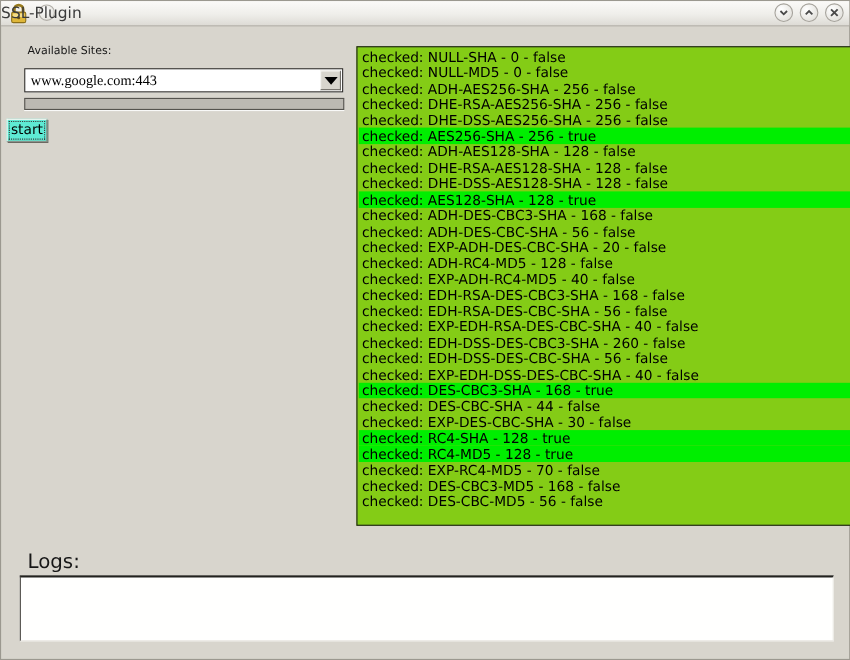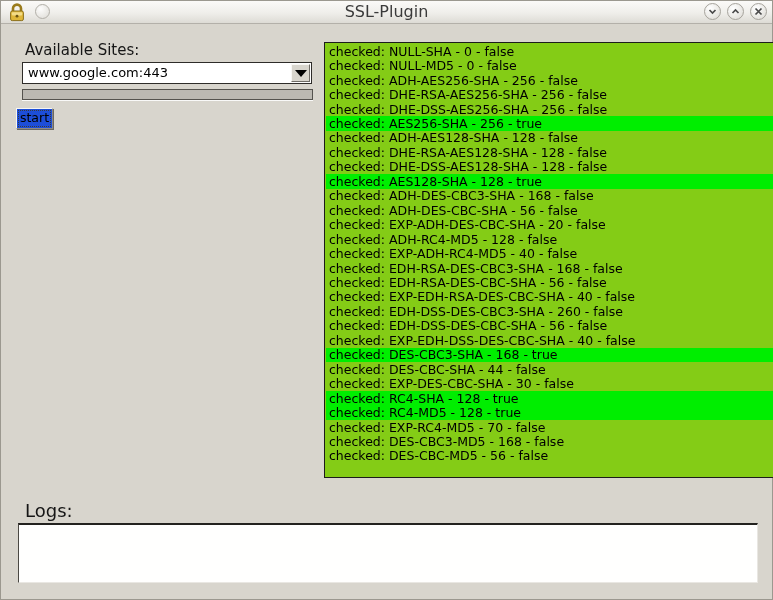--- a/index.html
+++ b/index.html
@@ -11,63 +11,63 @@
   .window{position:absolute;inset:0;background:#d8d5cd;border:1px solid #9b988f;box-sizing:border-box;}
 
   
   .titlebar{
     position:absolute;top:0;left:0;right:0;height:22px;
     background:linear-gradient(#fbfaf8,#efeeea 55%,#dddbd5);
     border-bottom:1px solid #b3b0a9;
   }
   .title{
     position:absolute;left:0;right:0;top:0;height:22px;line-height:22px;
-    text-align:center;font-size:16px;color:#3a3a3a;
+    text-align:left;font-size:14px;color:#3a3a3a;
   }
   .lock{position:absolute;left:6px;top:1px;width:20px;height:20px;}
   .menu-btn{
     position:absolute;left:34px;top:3px;width:15px;height:15px;border-radius:50%;
     background:radial-gradient(circle at 35% 30%,#fdfdfc,#dddbd5);
     border:1px solid #b2afa8;box-sizing:border-box;
   }
   .win-controls{position:absolute;right:5px;top:2px;display:flex;gap:6px;}
   .wbtn{
     width:17px;height:17px;border-radius:50%;
     background:radial-gradient(circle at 35% 30%,#ffffff,#dcdad4);
     border:1px solid #a6a39c;box-sizing:border-box;
     display:flex;align-items:center;justify-content:center;cursor:default;
   }
   .wbtn svg{display:block;}
 
   
-  .sites-label{position:absolute;left:24px;top:40px;font-size:15px;color:#161616;}
+  .sites-label{position:absolute;left:24px;top:40px;font-size:10px;color:#161616;}
   .combo{
     position:absolute;left:21px;top:61px;width:290px;height:22px;box-sizing:border-box;
     background:#fff;border:1px solid #2e2c29;display:flex;align-items:stretch;
   }
   .combo-value{flex:1;font-size:13px;color:#000;line-height:20px;padding-left:5px;
-    white-space:nowrap;overflow:hidden;}
+    white-space:nowrap;overflow:hidden;font-family:Liberation Serif, serif;}
   .combo-arrow{
     width:19px;margin:1px;background:#d8d5cd;
     border:1px solid #6f6c66;border-top-color:#f8f7f4;border-left-color:#f8f7f4;
     display:flex;align-items:center;justify-content:center;box-sizing:border-box;
   }
   .tri-down{width:0;height:0;border-left:6px solid transparent;border-right:6px solid transparent;border-top:7px solid #000;}
   .tri-down.small{border-left-width:4px;border-right-width:4px;border-top-width:5px;}
   .tri-up.small{width:0;height:0;border-left:4px solid transparent;border-right:4px solid transparent;border-bottom:5px solid #000;}
 
   .progress{
     position:absolute;left:21px;top:88px;width:291px;height:11px;box-sizing:border-box;
     border:1px solid #55534e;background:#bcb9b2;box-shadow:0 1px 0 rgba(255,255,255,.85);
   }
   .progress-fill{height:100%;background:#6f8fc0;width:0%;}
 
   .start-btn{
-    position:absolute;left:15px;top:107px;width:37px;height:21px;box-sizing:border-box;
-    background:#1d4ed8;
+    position:absolute;left:5px;top:107px;width:37px;height:21px;box-sizing:border-box;
+    background:#5eead4;
     border:1px solid #8e8b84;border-top-color:#f6f5f1;border-left-color:#f6f5f1;
     box-shadow:1px 1px 0 #6b6862;
     font-size:12.5px;color:#000;text-align:center;line-height:18px;
   }
   .start-btn::after{content:"";position:absolute;inset:1px;border:1px dotted #3a3a3a;pointer-events:none;}
 
   
   .listbox{
     position:absolute;left:323px;top:41px;width:499px;height:436px;box-sizing:border-box;
     background:#84cc16;border:1px solid #1c1c1c;

